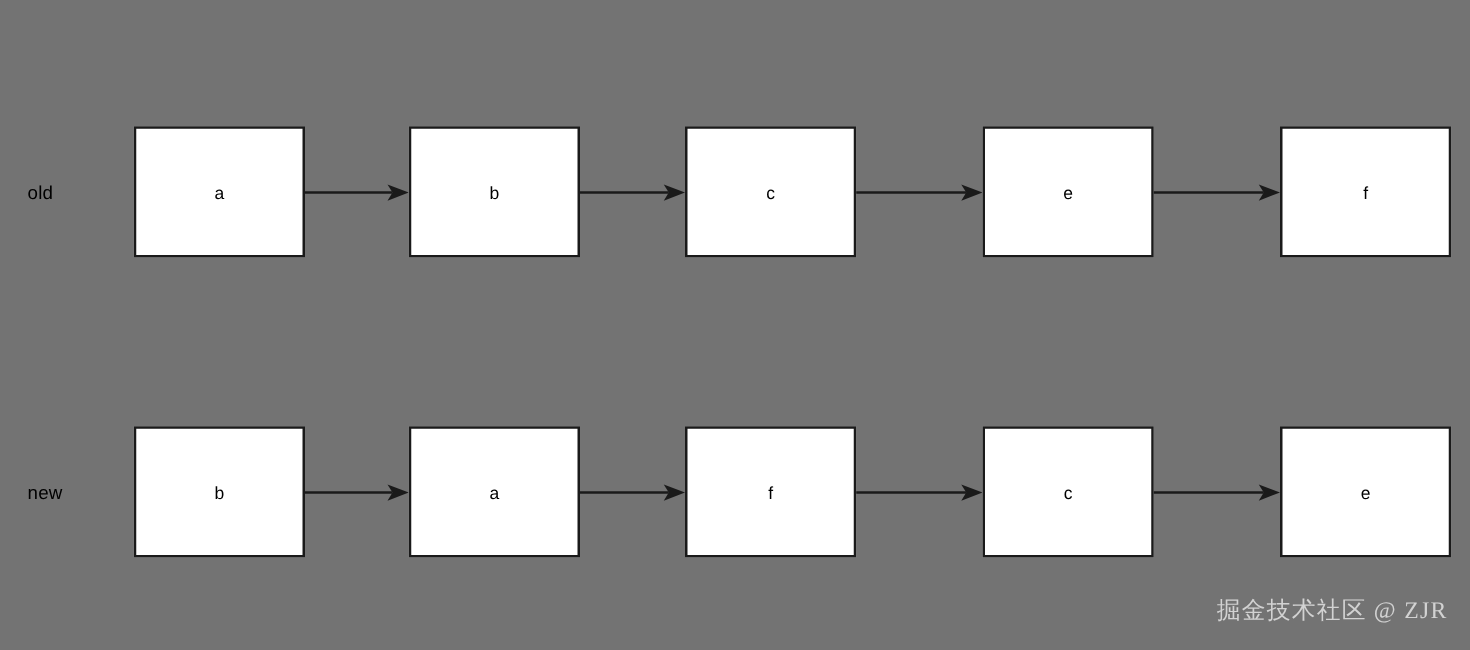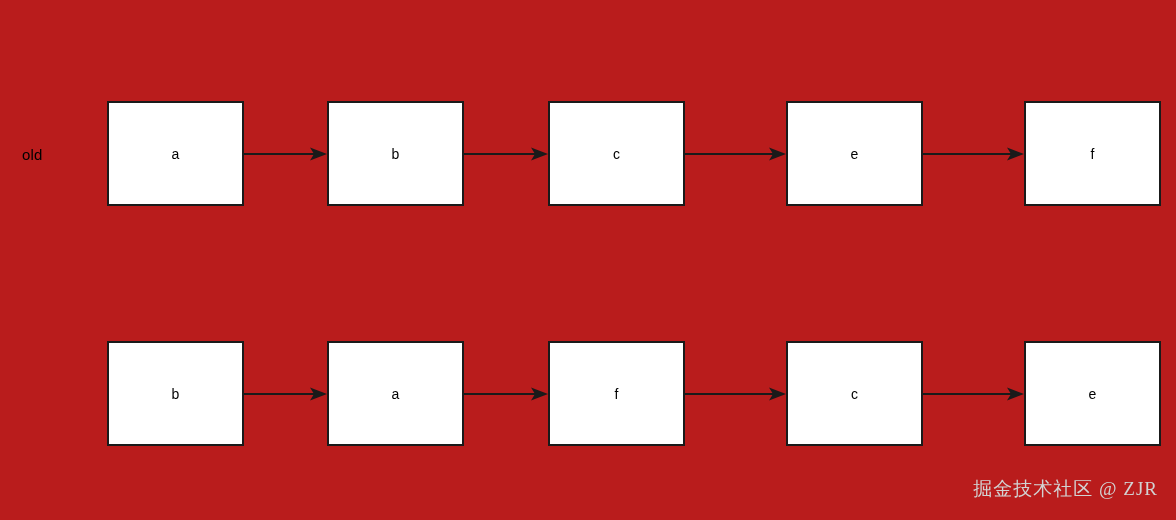--- a/index.html
+++ b/index.html
@@ -7,21 +7,21 @@
     padding: 0;
     background: #ffffff;
   }
   body {
     font-family: "Liberation Sans", "DejaVu Sans", sans-serif;
   }
   #canvas {
     position: relative;
     width: 1176px;
     height: 520px;
-    background: #b91c1c;
+    background: #737373;
     overflow: hidden;
   }
   .row {
     position: absolute;
     left: 0;
     width: 1176px;
     height: 106px;
   }
   .row-label {
     position: absolute;
@@ -124,20 +124,21 @@
         <path d="M 101 9 L 84 2.5 L 88 9 L 84 15.5 Z" fill="#1a1a1a"></path>
       </svg>
     </div>
 
     <div class="node" style="left:1024px;">
       <span class="node-label">f</span>
     </div>
   </div>
 
   <div class="row" id="row-new" style="top:341px;">
+    <div class="row-label">new</div>
 
     <div class="node" style="left:107px;">
       <span class="node-label">b</span>
     </div>
     <div class="link" style="left:244px;width:83px;">
       <svg width="83" height="18" viewBox="0 0 83 18" aria-hidden="true">
         <line x1="0" y1="9" x2="70" y2="9" stroke="#1a1a1a" stroke-width="2"></line>
         <path d="M 83 9 L 66 2.5 L 70 9 L 66 15.5 Z" fill="#1a1a1a"></path>
       </svg>
     </div>

